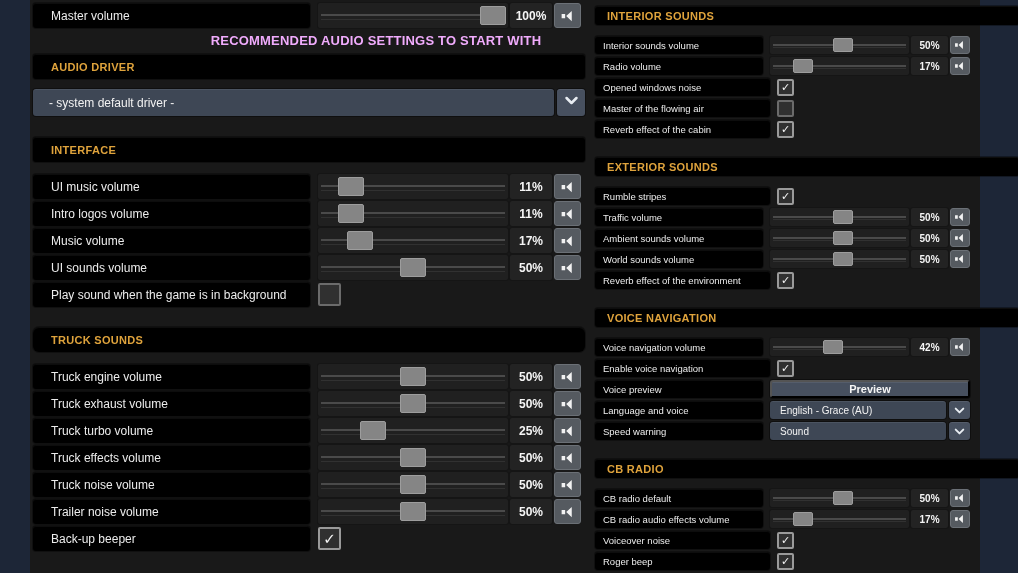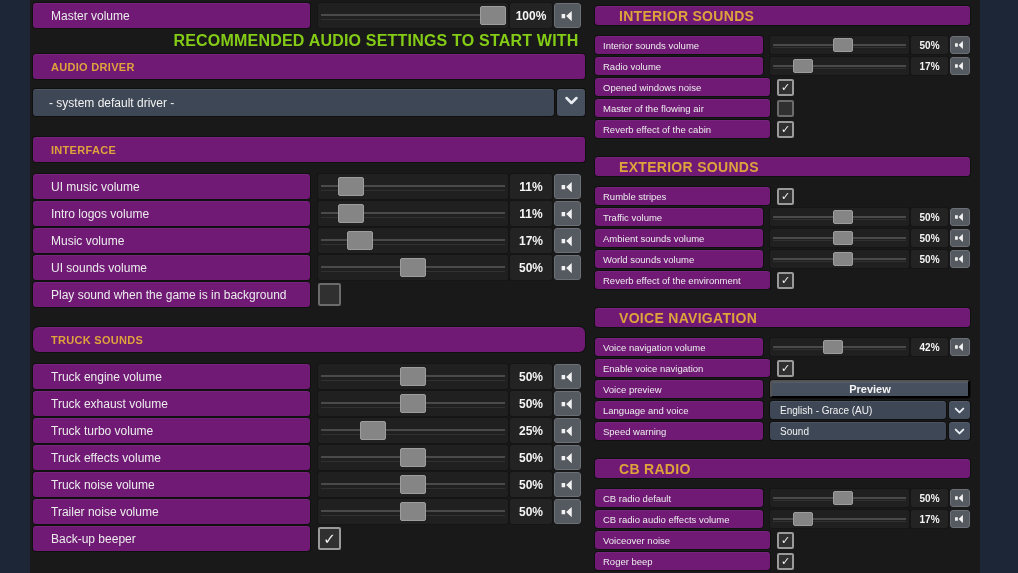--- a/index.html
+++ b/index.html
@@ -9,31 +9,31 @@
     font-family:"Liberation Sans","DejaVu Sans",sans-serif;
     -webkit-font-smoothing:antialiased;
   }
   .content{position:absolute;left:30px;top:0;width:950px;height:573px;background:#191919;}
   .col{position:absolute;top:0;}
   .left-col{left:3px;top:3px;width:552px;}
   .right-col{left:565px;top:6px;width:375px;}
 
   
   .labelbox,.sec-header{
-    background:#701a75;border-radius:3px;
+    background:#000000;border-radius:3px;
     box-shadow:inset 0 1px 0 rgba(255,255,255,.05), 0 0 0 1px rgba(0,0,0,.35);
     display:flex;align-items:center;box-sizing:border-box;
   }
   .sec-header{color:#dfa33c;font-weight:bold;letter-spacing:.3px;}
   .sec-header.L{height:25px;font-size:11px;padding-left:18px;width:552px;}
-  .sec-header.R{height:19px;font-size:14px;padding-left:24px;width:375px;}
+  .sec-header.R{height:19px;font-size:11px;padding-left:12px;width:424px;}
 
   .big-title{
     margin-top:2px;height:21px;line-height:21px;width:418px;padding-left:134px;
-    text-align:center;color:#84cc16;font-weight:bold;font-size:16px;letter-spacing:.2px;
+    text-align:center;color:#f0abfc;font-weight:bold;font-size:13px;letter-spacing:.2px;
     white-space:nowrap;
   }
 
   .row{display:flex;align-items:center;}
   .row.L{height:25px;margin-bottom:2px;}
   .row.R{height:18px;margin-bottom:3px;}
 
   .labelbox{color:#ececec;}
   .row.L .labelbox{width:277px;height:25px;font-size:12px;padding-left:18px;margin-right:8px;}
   .row.R .labelbox{width:175px;height:18px;font-size:9.5px;padding-left:8px;margin-right:7px;}

